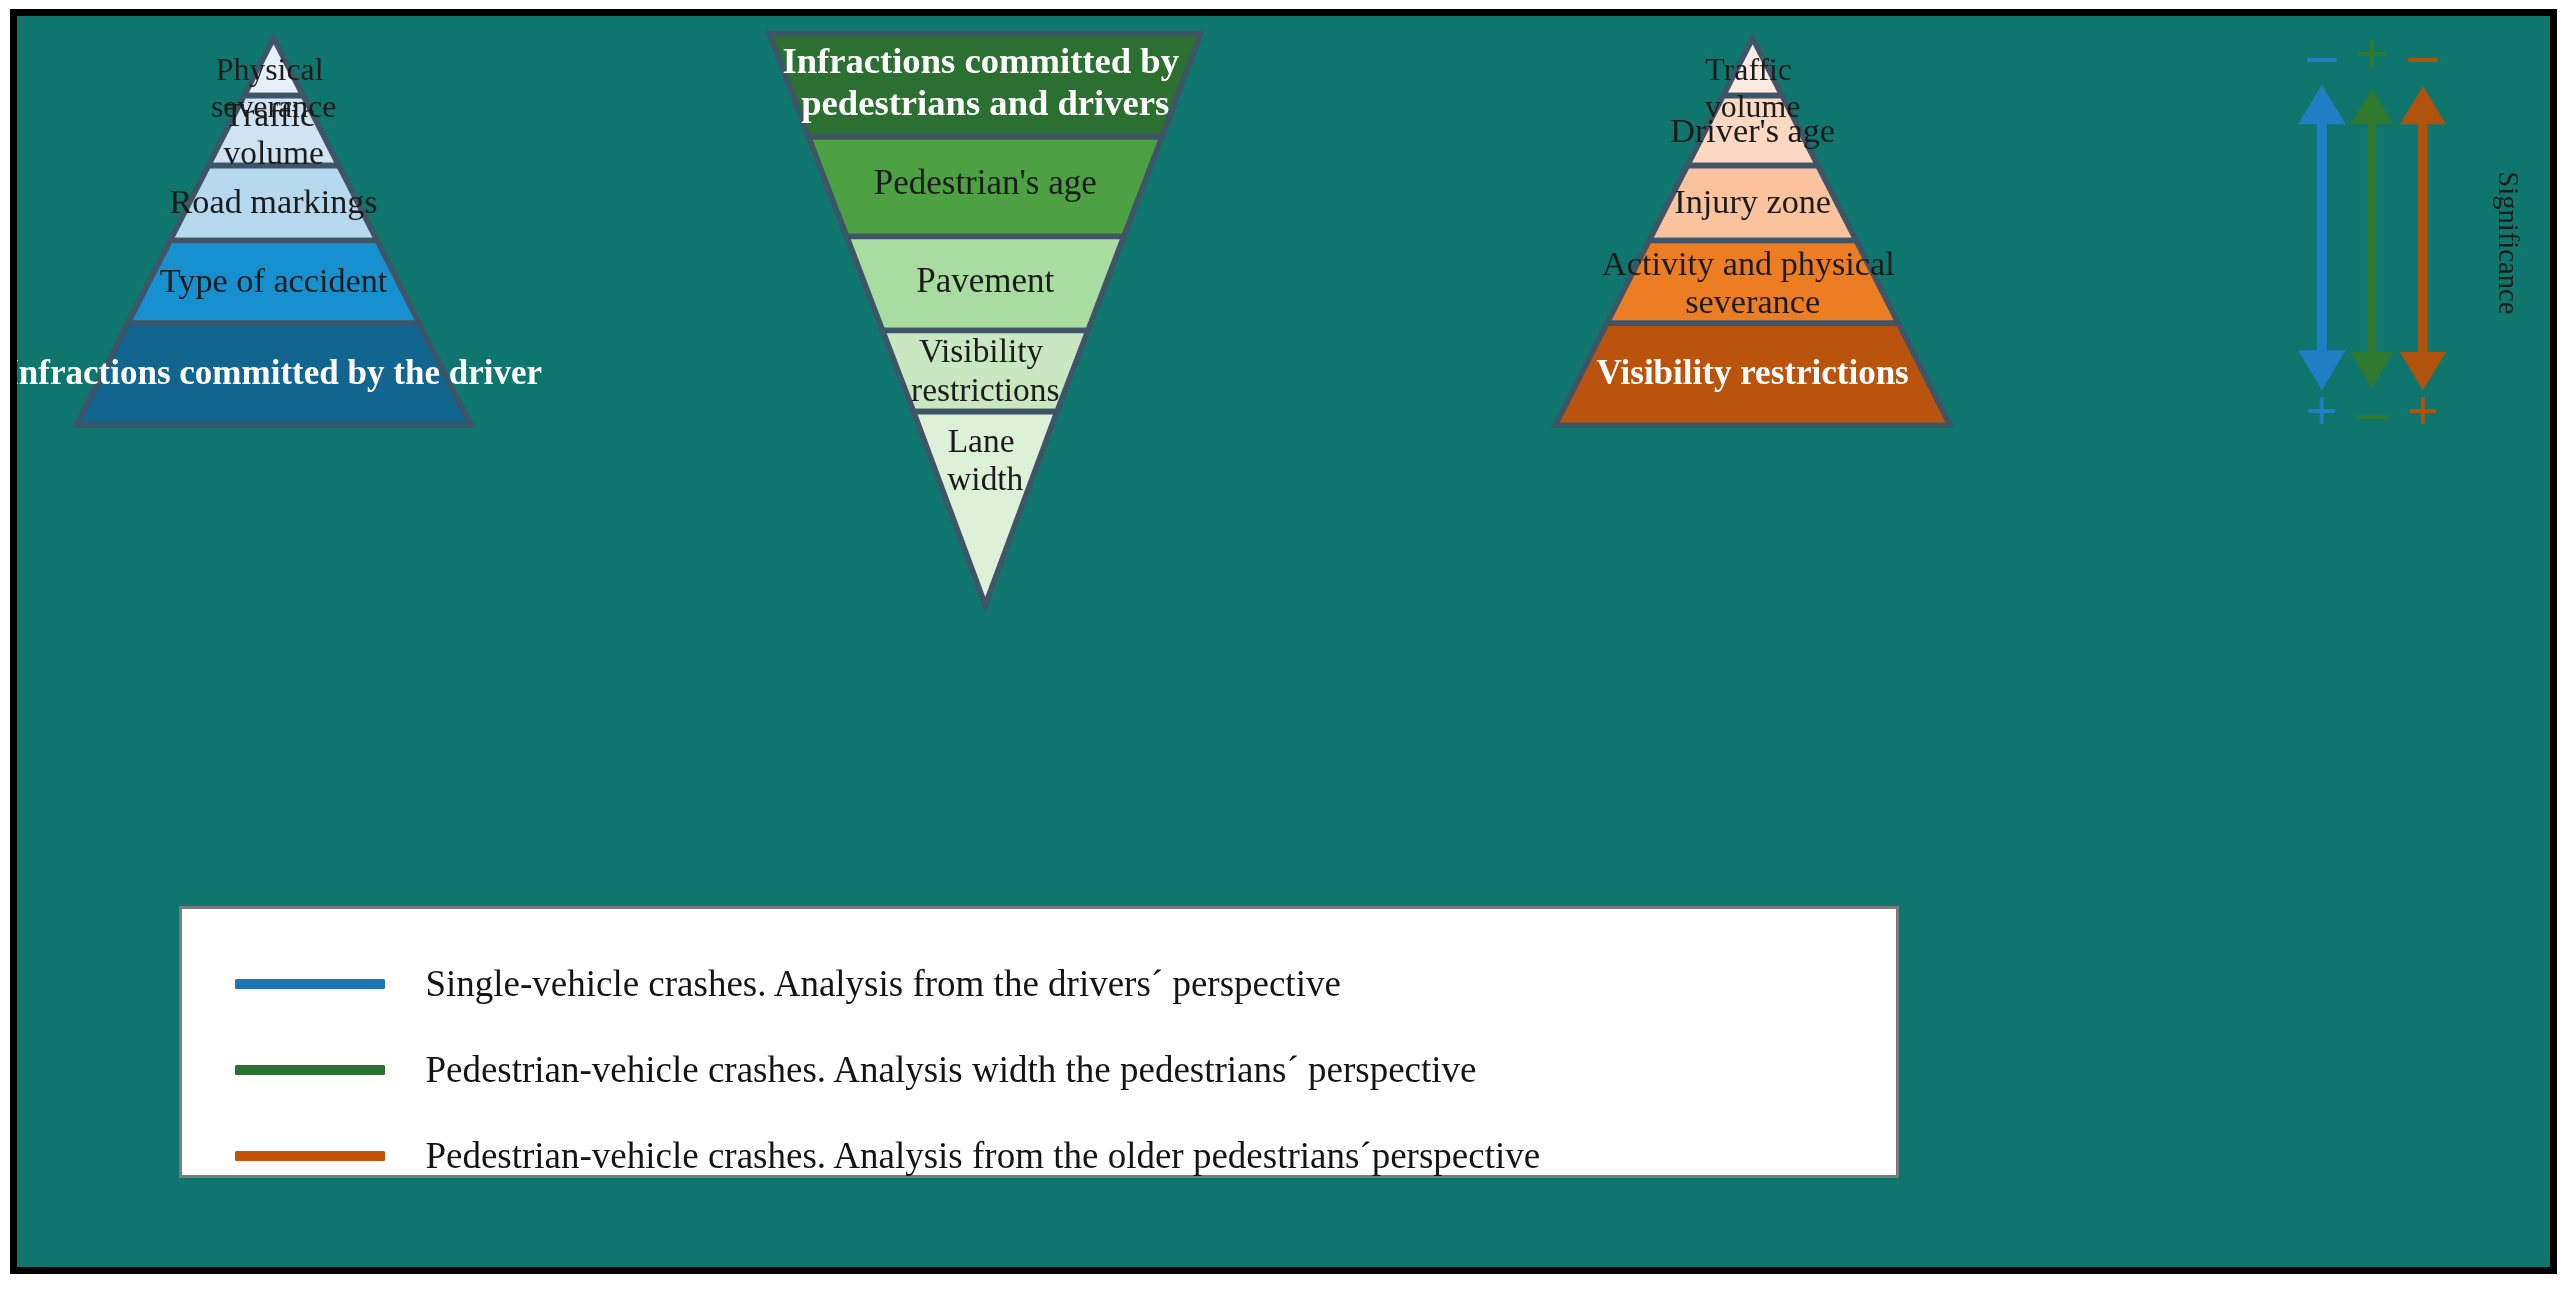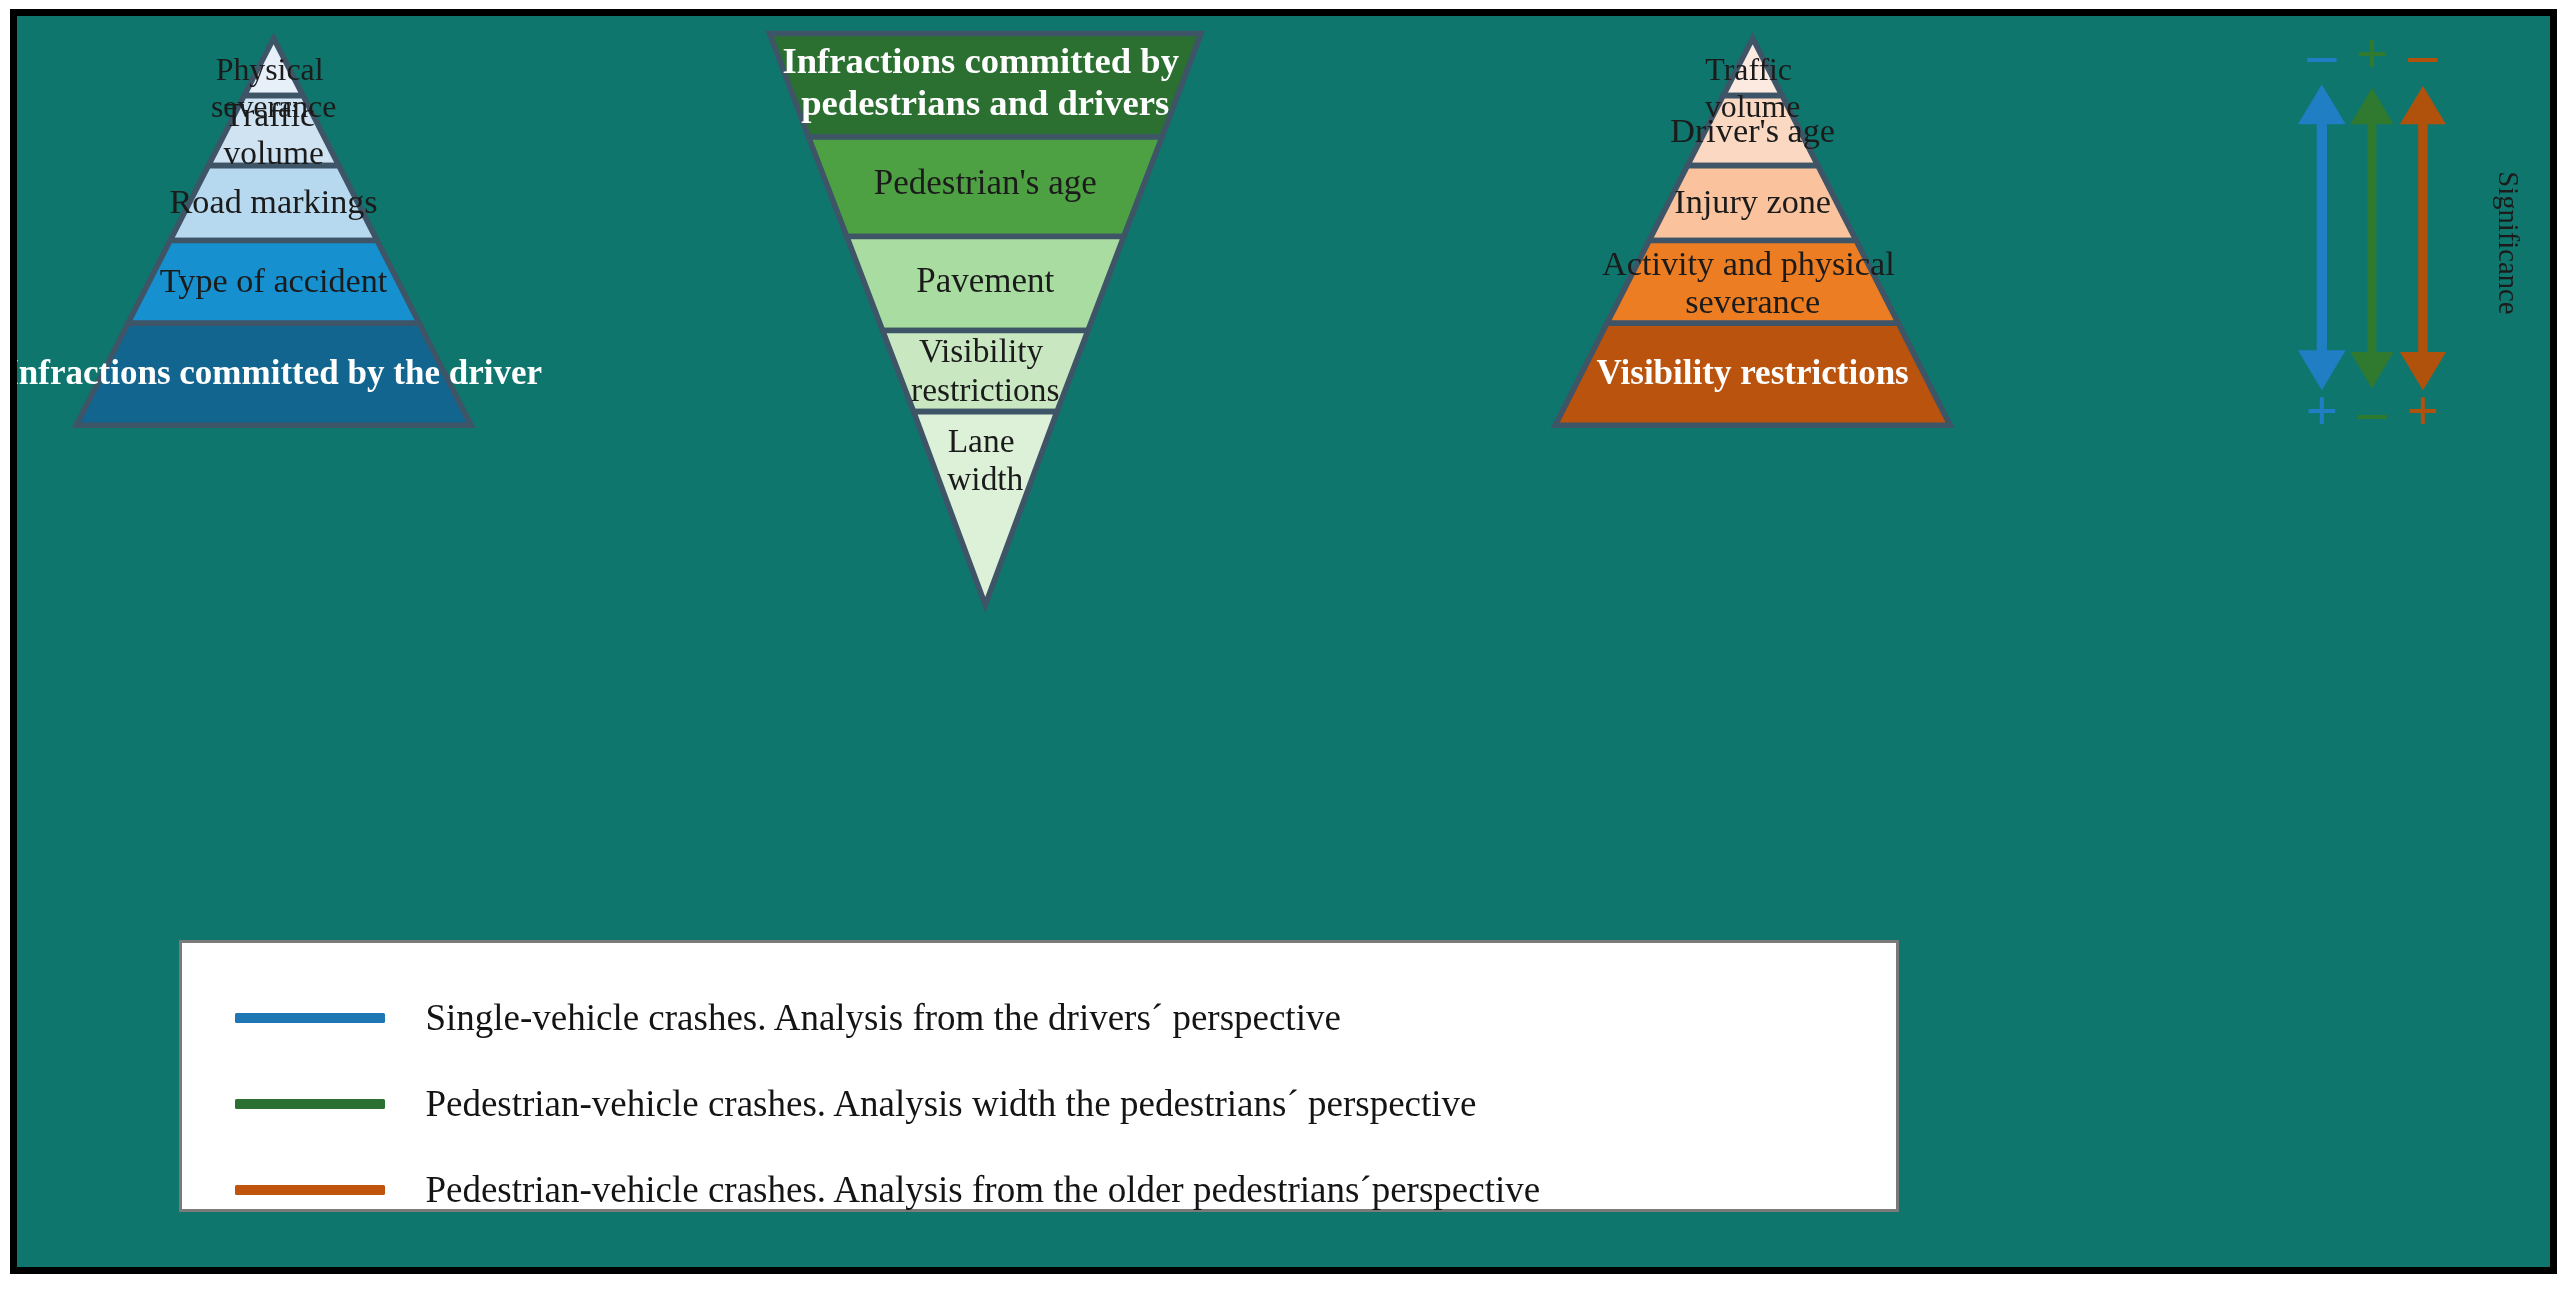--- a/index.html
+++ b/index.html
@@ -42,21 +42,21 @@
   }
   .sig-axis-label {
     font-family: "Liberation Serif", serif;
     font-size: 36px;
     fill: #1b1b1b;
   }
   
   #legend-box {
     position: absolute;
     left: 162px;
-    top: 924px;
+    top: 890px;
     width: 1720px;
     height: 272px;
     border: 3.2px solid #7a7a7a;
     box-sizing: border-box;
     background: #ffffff;
   }
   .legend-row {
     display: flex;
     align-items: center;
     height: 86px;

